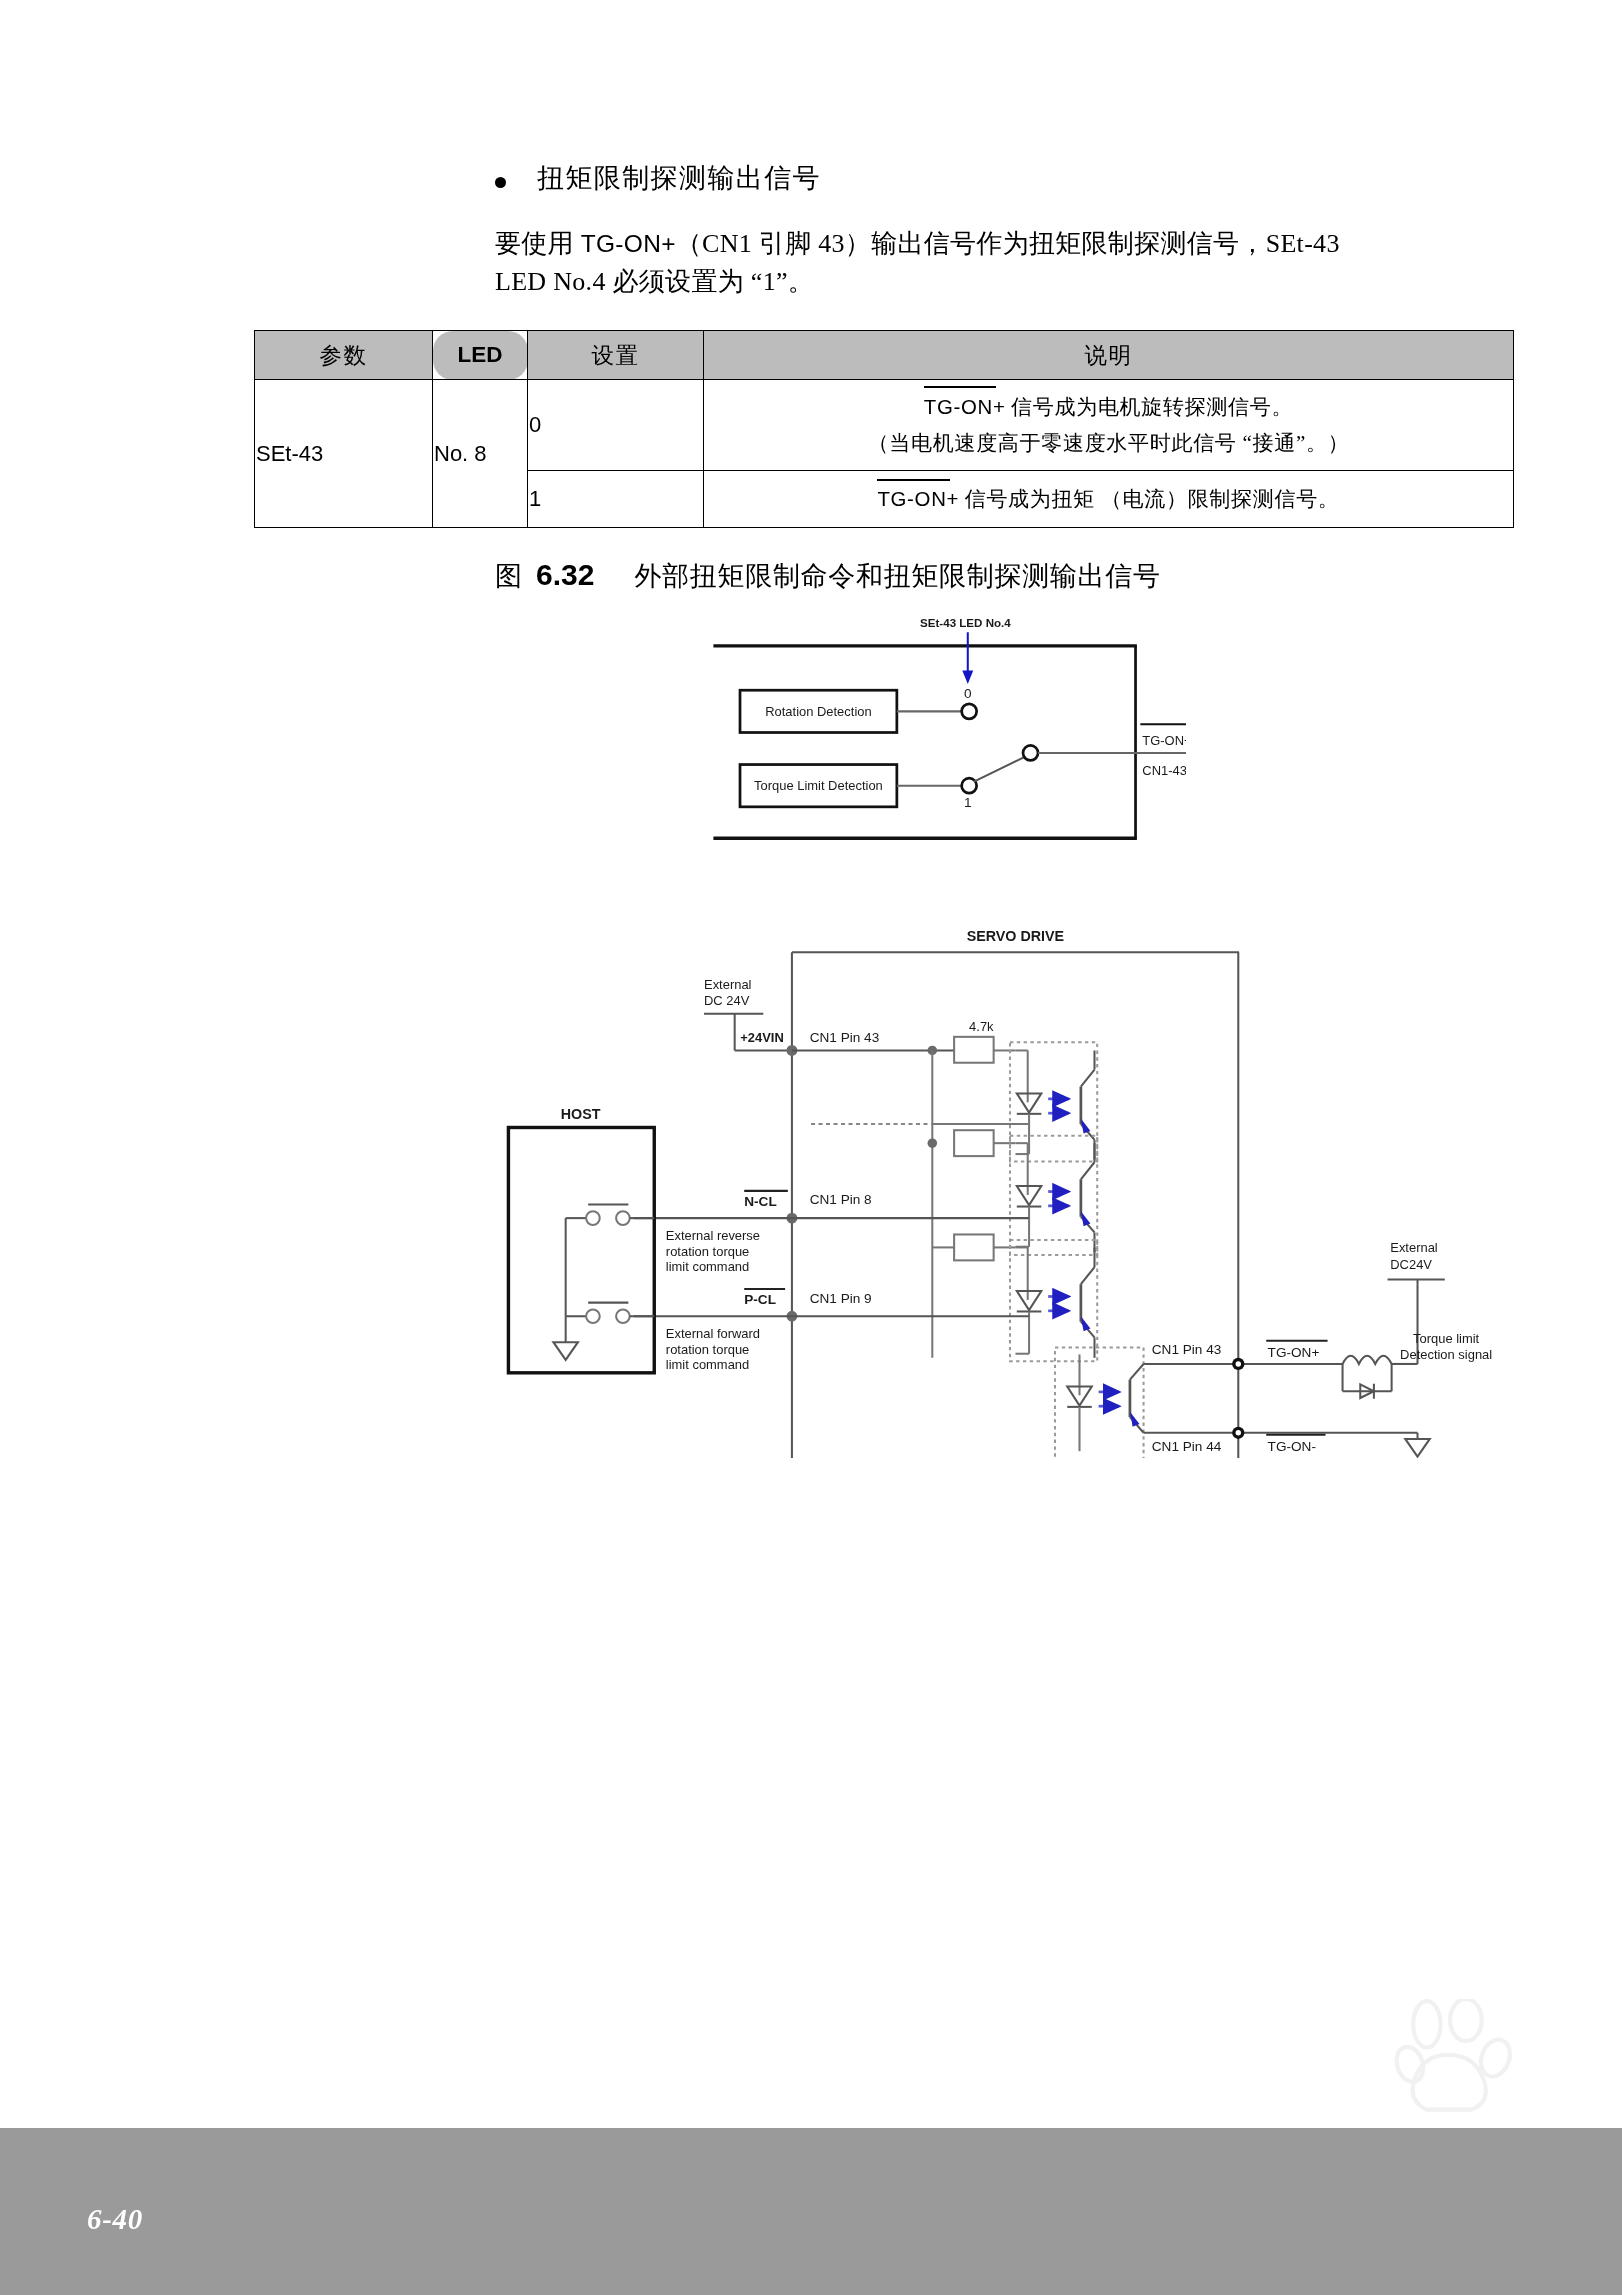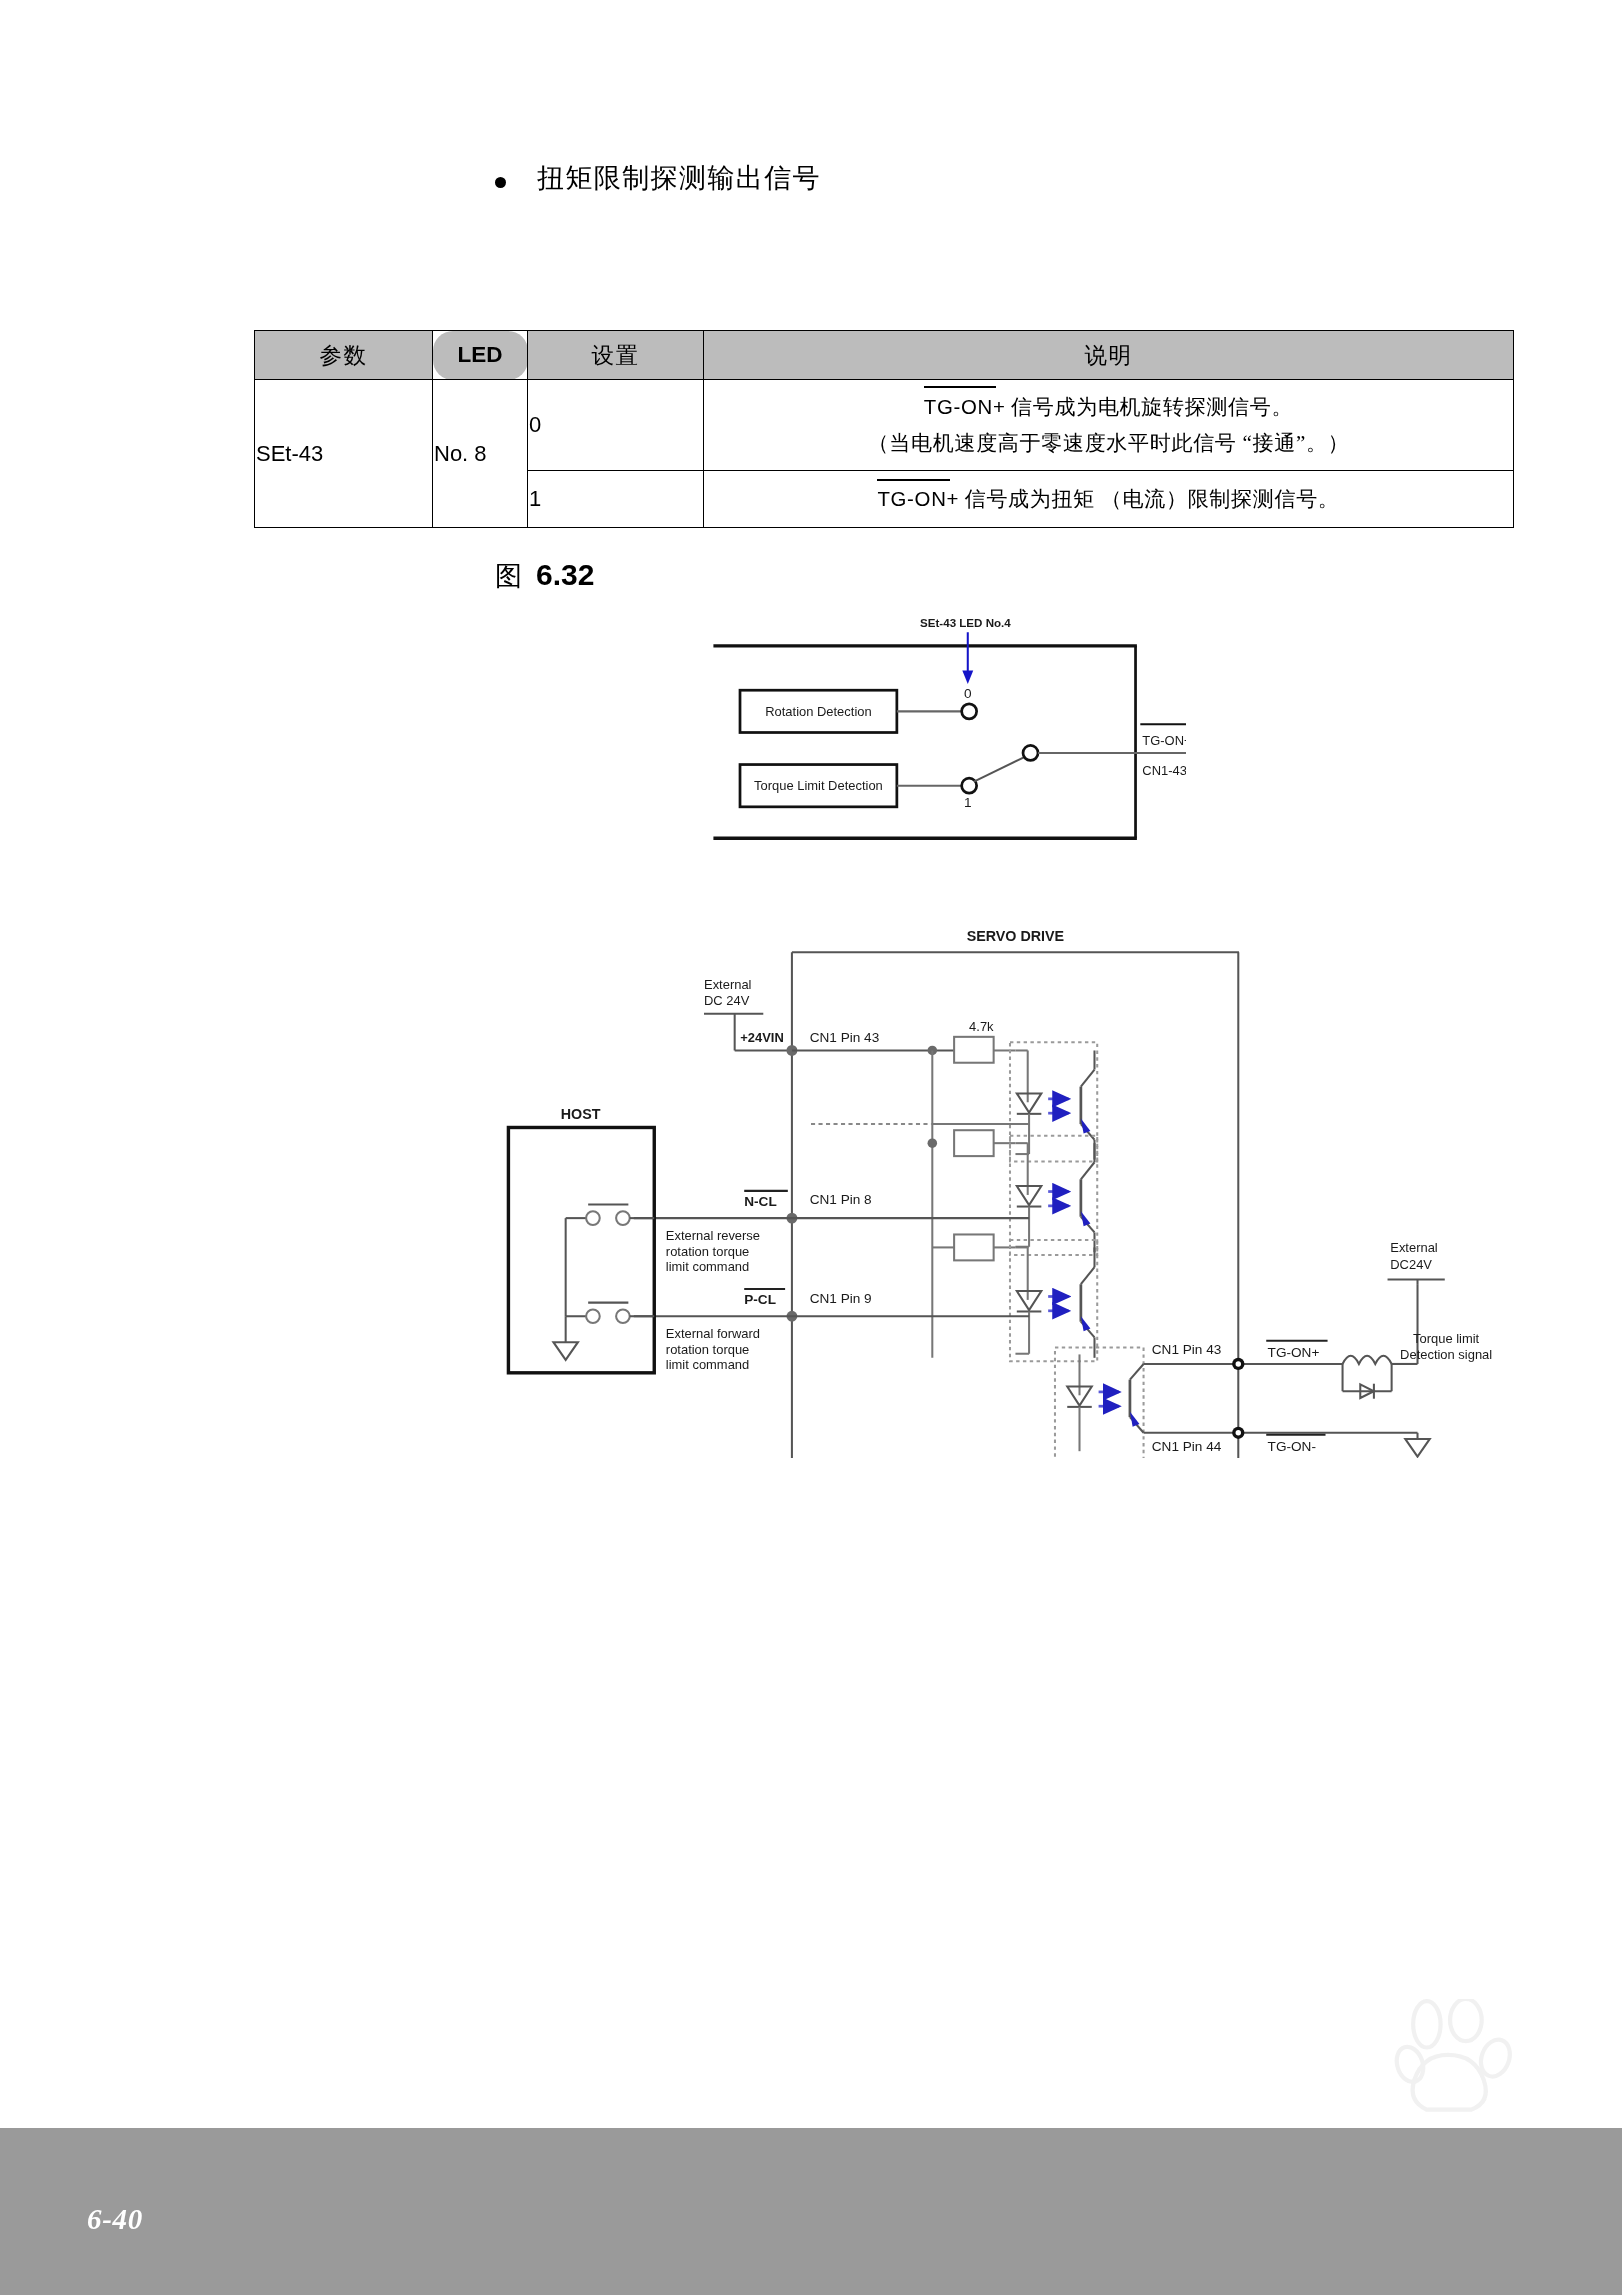--- a/index.html
+++ b/index.html
@@ -175,20 +175,24 @@
 </head>
 <body>
 
 <div class="page">
 
   <div class="bullet-row">
     <div class="bullet-dot"></div>
     <div class="bullet-text">扭矩限制探测输出信号</div>
   </div>
 
+  <div class="intro">
+    <span>要使用 </span><span class="lat">TG-ON+</span><span>（CN1 引脚 43）输出信号作为扭矩限制探测信号，SEt-43</span><br>
+    <span>LED No.4 必须设置为 “1”。</span>
+  </div>
 
   <table class="ptable">
     <colgroup>
       <col style="width:178px">
       <col style="width:95px">
       <col style="width:176px">
       <col style="width:810px">
     </colgroup>
     <thead>
       <tr>
@@ -219,20 +223,21 @@
             <span style="margin-left:5.5px;">信号成为扭矩 （电流）限制探测信号。</span>
           </div>
         </td>
       </tr>
     </tbody>
   </table>
 
   <div class="fig-caption">
     <span class="fg">图</span>
     <span class="num">6.32</span>
+    <span class="ctext">外部扭矩限制命令和扭矩限制探测输出信号</span>
   </div>
 
   <div class="diag1">
     <svg width="491" height="239" viewBox="0 0 720 350" xmlns="http://www.w3.org/2000/svg">
 
       <line x1="27" y1="48" x2="648" y2="48" stroke="#111" stroke-width="5"></line>
       <line x1="27" y1="330" x2="648" y2="330" stroke="#111" stroke-width="5"></line>
       <line x1="646" y1="48" x2="646" y2="330" stroke="#111" stroke-width="4"></line>
 
       <text x="330" y="20" font-size="17" font-weight="600">SEt-43 LED No.4</text>

